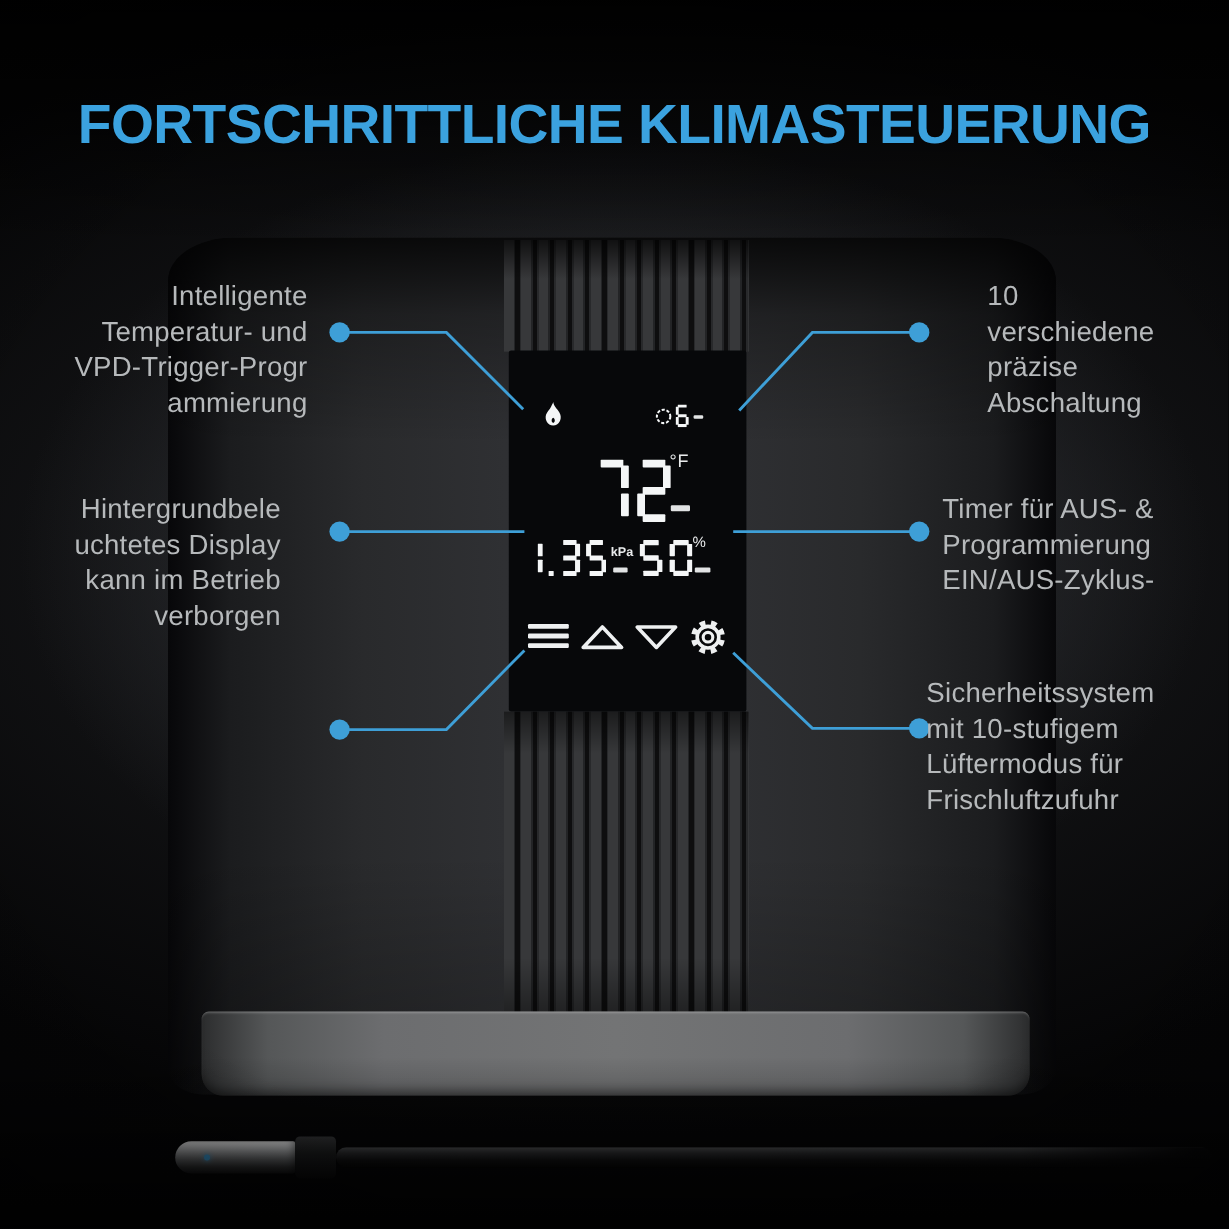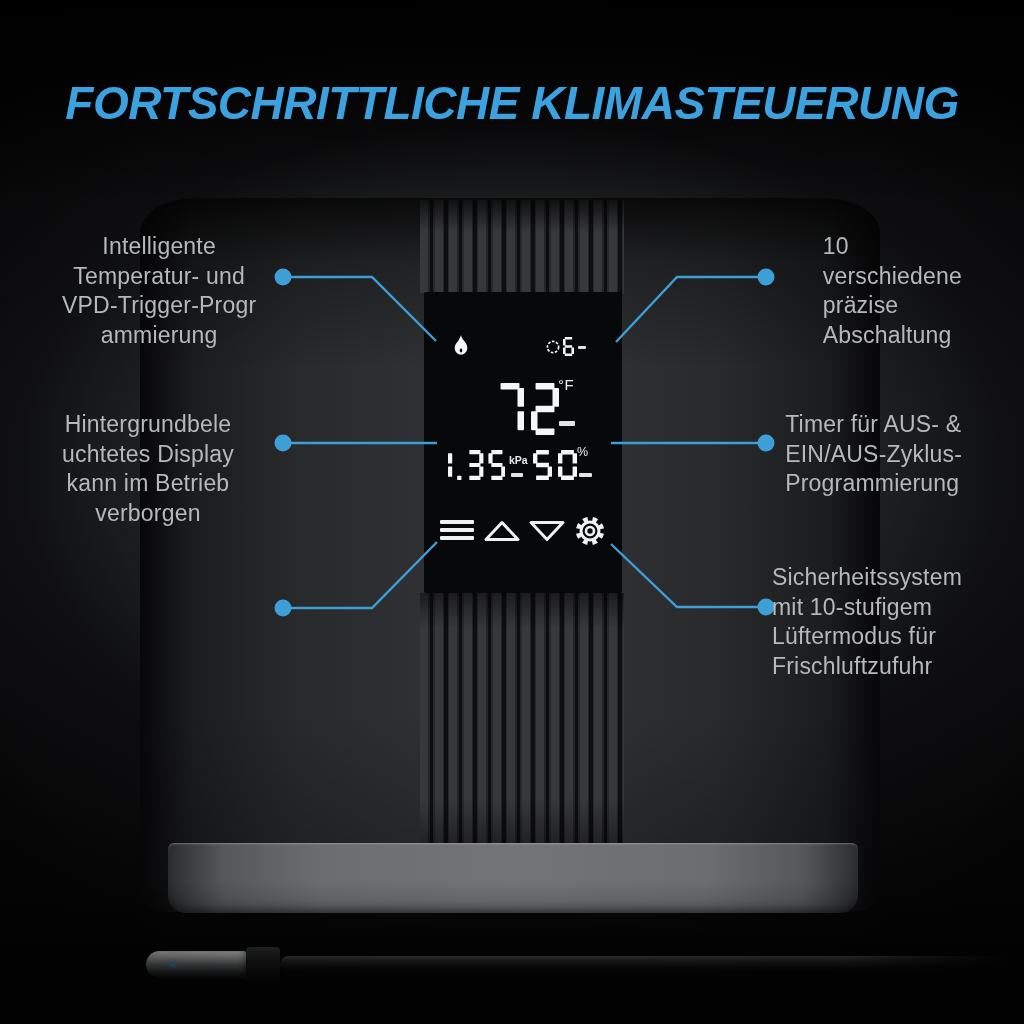--- a/index.html
+++ b/index.html
@@ -18,21 +18,21 @@
     background:
       linear-gradient(180deg, rgba(0,0,0,.92) 0%, rgba(0,0,0,0) 20%),
       linear-gradient(0deg, rgba(0,0,0,.85) 0%, rgba(0,0,0,0) 14%),
       radial-gradient(ellipse 900px 760px at 50% 50%, rgba(0,0,0,0) 60%, rgba(0,0,0,.55) 100%);
     pointer-events:none;z-index:4;
   }
   
   .title{
     position:absolute;top:76px;left:0;width:100%;text-align:center;
     font-size:46px;font-weight:600;letter-spacing:-.5px;
-    color:var(--accent,#3ba2df);z-index:6;white-space:nowrap;font-style:italic;
+    color:var(--accent,#3ba2df);z-index:6;white-space:nowrap;
   }
   
   .device-body{
     position:absolute;left:140px;top:198px;width:740px;height:714px;
     border-radius:54px 54px 30px 30px / 36px 36px 22px 22px;
     background:linear-gradient(90deg,#070709 0%,#1b1c1e 7%,#292a2c 22%,#2f3033 38%,#2b2c2f 50%,#2f3033 62%,#292a2c 78%,#1b1c1e 93%,#070709 100%);
     z-index:1;
   }
   .device-body::before{content:"";position:absolute;inset:0;border-radius:inherit;
     background:linear-gradient(180deg, rgba(0,0,0,.8) 0%, rgba(0,0,0,.3) 9%, rgba(0,0,0,0) 24%, rgba(0,0,0,0) 72%, rgba(0,0,0,.28) 97%);
@@ -72,21 +72,21 @@
   .mark-fan{left:154px;top:54px;width:8px;height:2.6px;}
   .disp-icon{position:absolute;}
   .flame{left:27px;top:42px;}
   .fan-glyph{left:121px;top:47px;}
   .btn-menu{left:16px;top:228px;width:34px;height:21px;}
   .btn-menu i{position:absolute;left:0;width:34px;height:3.6px;background:#eef0f1;border-radius:1px;display:block;}
   .btn-menu i:nth-child(1){top:0;} .btn-menu i:nth-child(2){top:8px;} .btn-menu i:nth-child(3){top:16px;}
   .btn-up{left:59px;top:228px;} .btn-down{left:104px;top:228px;} .btn-gear{left:150px;top:223px;}
   
   .note{position:absolute;font-size:23px;line-height:29.5px;color:var(--body-text,#b6b9bb);z-index:6;letter-spacing:.2px;}
-  .note-l{left:62px;text-align:center;}
+  .note-l{left:62px;text-align:right;}
   .note-r{right:62px;text-align:left;}
   .nl1,.nr1{top:232px;} .nl2,.nr2{top:398px;margin-top:12px;} .nl3,.nr3{top:563px;}
   .overlay-svg{position:absolute;left:0;top:0;z-index:5;pointer-events:none;}
   
   .probe-tip{
     position:absolute;left:146px;top:951px;width:100px;height:27px;z-index:3;
     border-radius:14px 2px 2px 14px;
     background:linear-gradient(180deg,#edeeef 6%,#b4b6b8 28%,#6a6c6e 55%,#323334 80%,#161617 100%);
     box-shadow:inset -4px 0 6px -2px rgba(0,0,0,.4);
   }
@@ -241,22 +241,22 @@
     <div>verborgen</div>
   </div>
   <div class="note note-r nr1">
     <div>10</div>
     <div>verschiedene</div>
     <div>präzise</div>
     <div>Abschaltung</div>
   </div>
   <div class="note note-r nr2">
     <div>Timer für AUS- &amp;</div>
+    <div>Programmierung</div>
     <div>EIN/AUS-Zyklus-</div>
-    <div>Programmierung</div>
   </div>
   <div class="note note-r nr3">
     <div>Sicherheitssystem</div>
     <div>mit 10-stufigem</div>
     <div>Lüftermodus für</div>
     <div>Frischluftzufuhr</div>
   </div>
 
   <div class="probe-tip">
     <span class="probe-led"></span>

